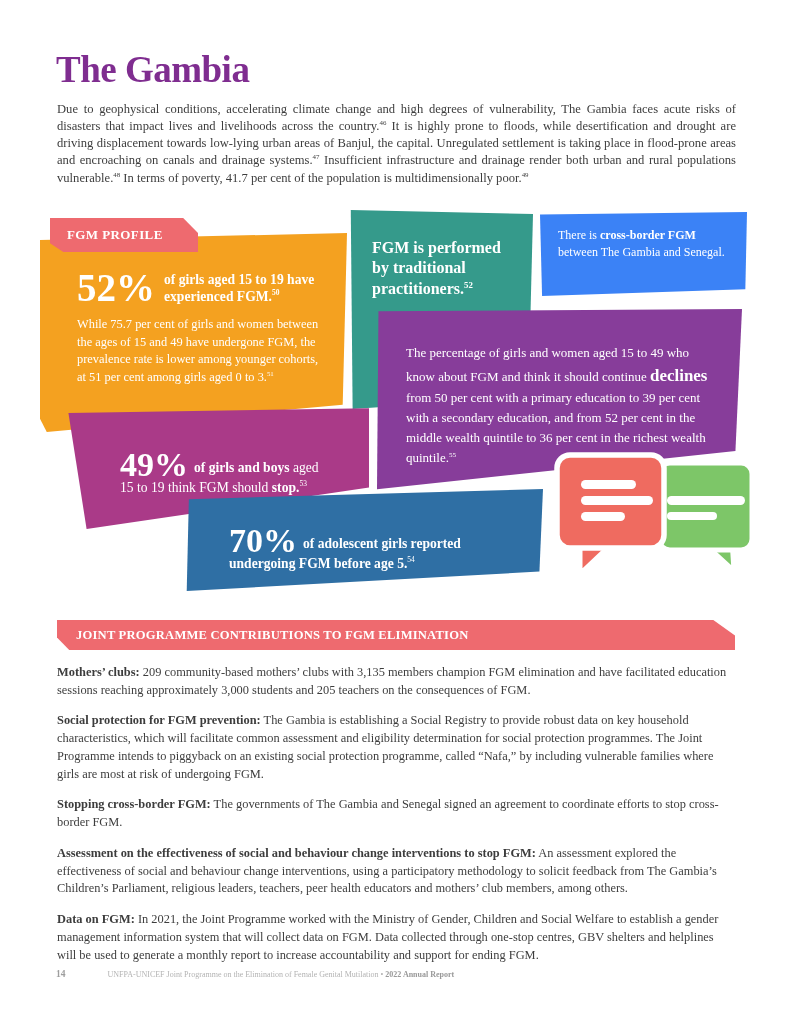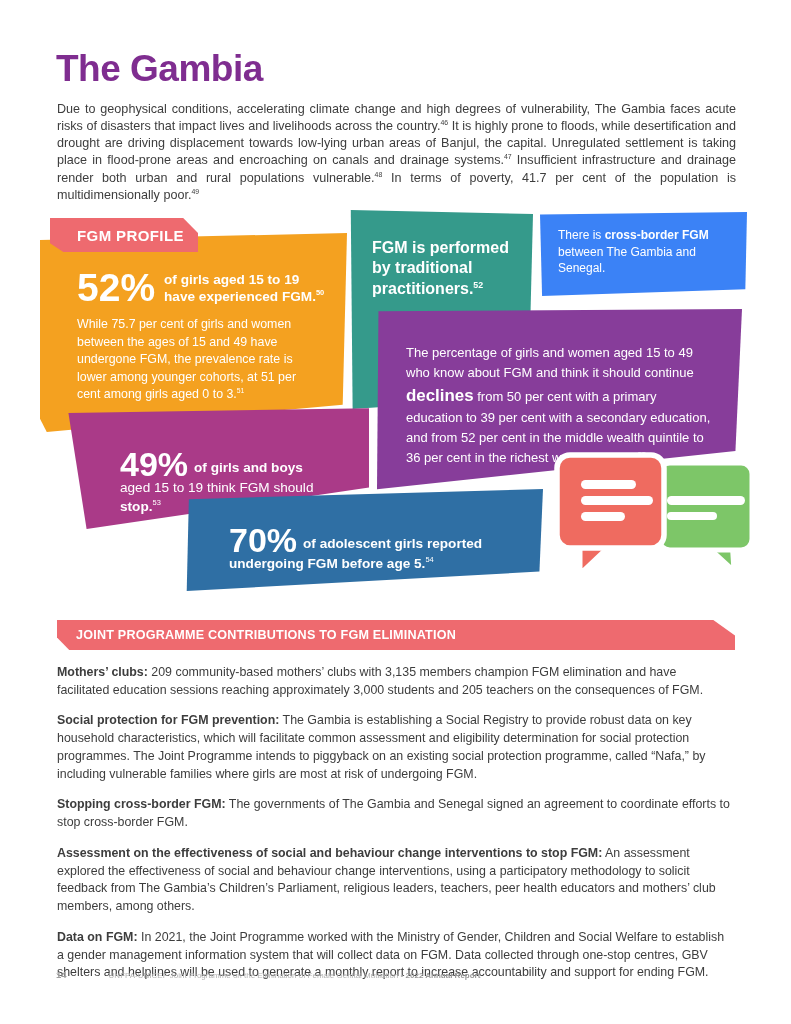--- a/index.html
+++ b/index.html
@@ -1,30 +1,30 @@
 <!DOCTYPE html>
 <html><head>
 <meta charset="utf-8">
 <style>
   html,body{margin:0;padding:0;background:#ffffff;}
   .page{position:relative;width:791px;height:1024px;background:#ffffff;overflow:hidden;
-        font-family:Liberation Sans, sans-serif;color:#3d3d3d;}
+        font-family:Liberation Serif, serif;color:#3d3d3d;}
   .title{position:absolute;left:56px;top:48px;margin:0;font-size:37px;font-weight:700;
          color:#7f2d90;letter-spacing:-0.5px;}
   .intro{position:absolute;left:57px;top:101px;width:679px;margin:0;font-size:12.6px;
          line-height:1.36;text-align:justify;color:#3d3d3d;}
   sup{font-size:0.55em;line-height:0;vertical-align:super;}
   .seg-b{font-weight:700;}
   .seg-big{font-size:1.3em;font-weight:700;}
 
   .box{position:absolute;color:#fff;box-sizing:border-box;}
   .tag{position:absolute;left:50px;top:218px;width:148px;height:34px;background:#ee6a6f;
        clip-path:polygon(0 0,90% 0,100% 44%,100% 100%,9% 100%,0 74%);
-       z-index:6;display:flex;align-items:center;padding-left:27px;box-sizing:border-box;
-       color:#fff;font-weight:700;font-size:15px;letter-spacing:0.4px;}
+       z-index:6;display:flex;align-items:center;padding-left:17px;box-sizing:border-box;
+       color:#fff;font-weight:700;font-size:13px;letter-spacing:0.4px;}
   .box-orange{left:40px;top:233px;width:307px;height:202px;background:#f4a120;z-index:2;
        clip-path:polygon(0 3.5%,100% 0,98.6% 85%,2.2% 98.5%,0 92%);padding:36px 18px 0 37px;}
   .stat-row{display:flex;gap:9px;align-items:flex-start;}
   .stat-value-lg{font-size:39px;font-weight:700;line-height:0.95;}
   .stat-head{font-size:13.6px;font-weight:700;line-height:1.22;padding-top:3px;width:172px;}
   .stat-body{margin:10px 0 0 0;font-size:12.4px;line-height:1.42;width:244px;}
   .box-teal{left:348px;top:210px;width:185px;height:199px;background:#359a8b;z-index:1;
        clip-path:polygon(1.5% 0,100% 2%,97.5% 94%,2.5% 100%);padding:28px 18px 0 24px;
        font-size:16px;font-weight:700;line-height:1.28;}
   .box-green{left:540px;top:212px;width:207px;height:84px;background:#3b82f6;

